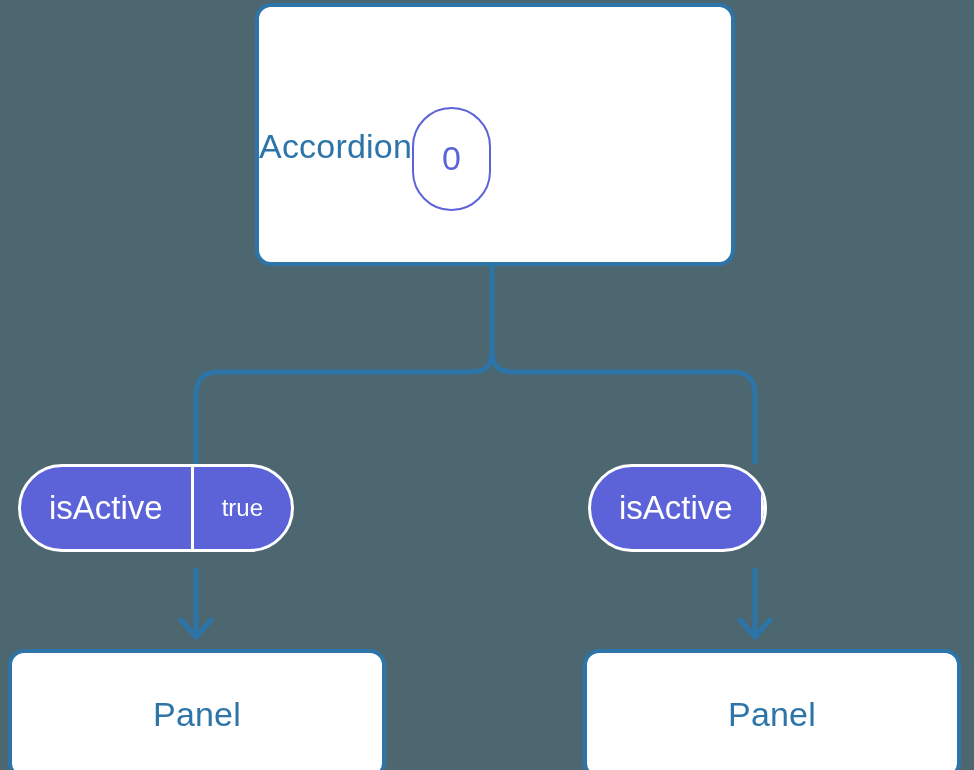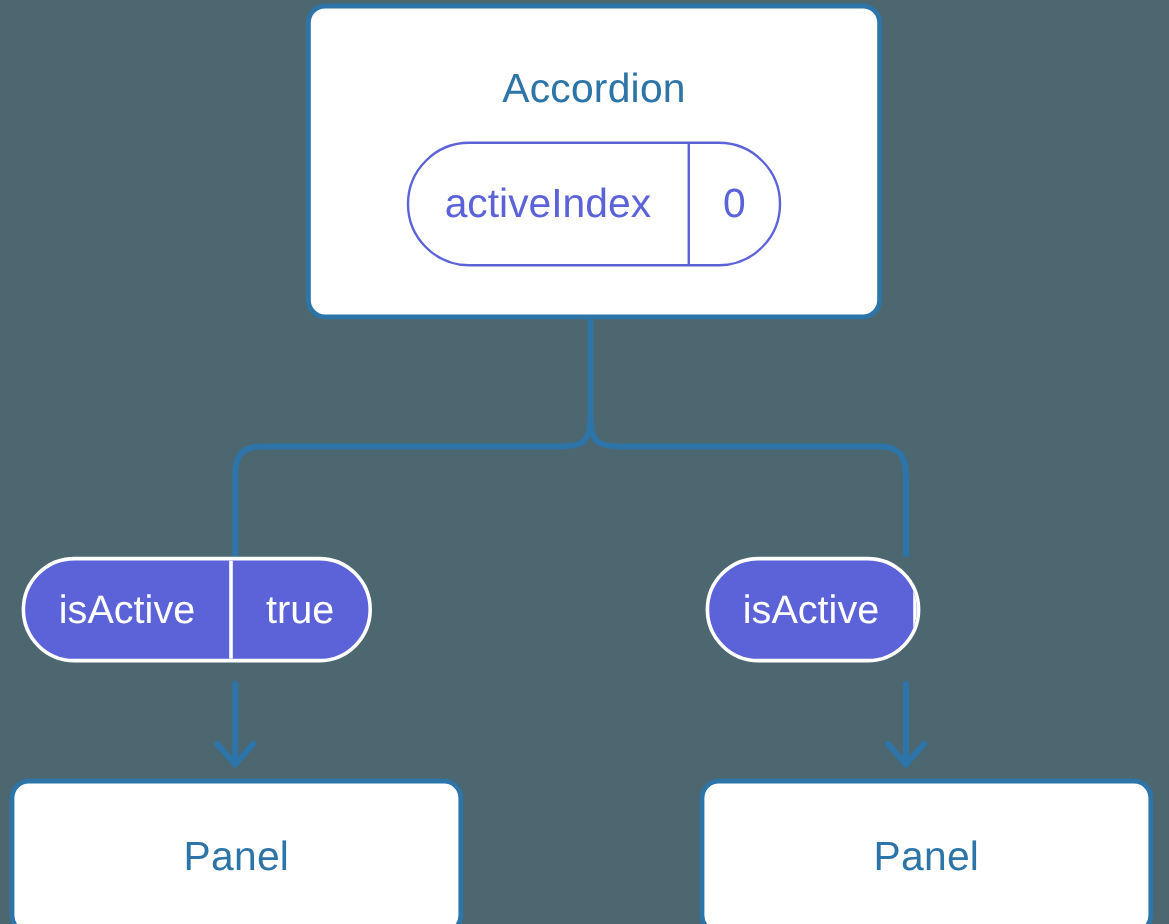--- a/index.html
+++ b/index.html
@@ -45,21 +45,21 @@
     font-weight: 400;
     letter-spacing: 0.2px;
   }
 
   
   #accordion-card {
     left: 255px;
     top: 3px;
     width: 480px;
     height: 263px;
-    flex-direction: column;
+    flex-direction: row;
     justify-content: flex-start;
     padding-top: 48px;
   }
   #accordion-card .card-title {
     margin-bottom: 24px;
   }
 
   
   .pill {
     position: relative;
@@ -105,21 +105,21 @@
     height: 88px;
   }
   .pill-filled .pill-key {
     color: #ffffff;
     font-size: 33px;
     padding: 0 28px;
     border-right: 3px solid #ffffff;
   }
   .pill-filled .pill-val {
     color: #ffffff;
-    font-size: 33px;
+    font-size: 24px;
     padding: 0 28px;
   }
 
   #pill-left  { left: 18px;  top: 464px; }
   #pill-right { left: 588px; top: 464px; }
 
   
   #panel-left {
     left: 8px;
     top: 649px;
@@ -150,21 +150,20 @@
     <path d="M 181 620 L 196 637 L 211 620" fill="none" stroke="#2d74a8" stroke-width="5" stroke-linecap="round" stroke-linejoin="round"></path>
 
     <path d="M 755 570 L 755 636" fill="none" stroke="#2d74a8" stroke-width="5" stroke-linecap="round"></path>
     <path d="M 740 620 L 755 637 L 770 620" fill="none" stroke="#2d74a8" stroke-width="5" stroke-linecap="round" stroke-linejoin="round"></path>
   </svg>
 
   <div class="card" id="accordion-card">
     <div class="card-title">Accordion</div>
 
     <div class="pill pill-outline">
-      <div class="pill-key">activeIndex</div>
       <div class="pill-val">0</div>
     </div>
   </div>
 
   <div class="pill pill-filled" id="pill-left">
     <div class="pill-key">isActive</div>
     <div class="pill-val">true</div>
   </div>
 
   <div class="pill pill-filled" id="pill-right">

